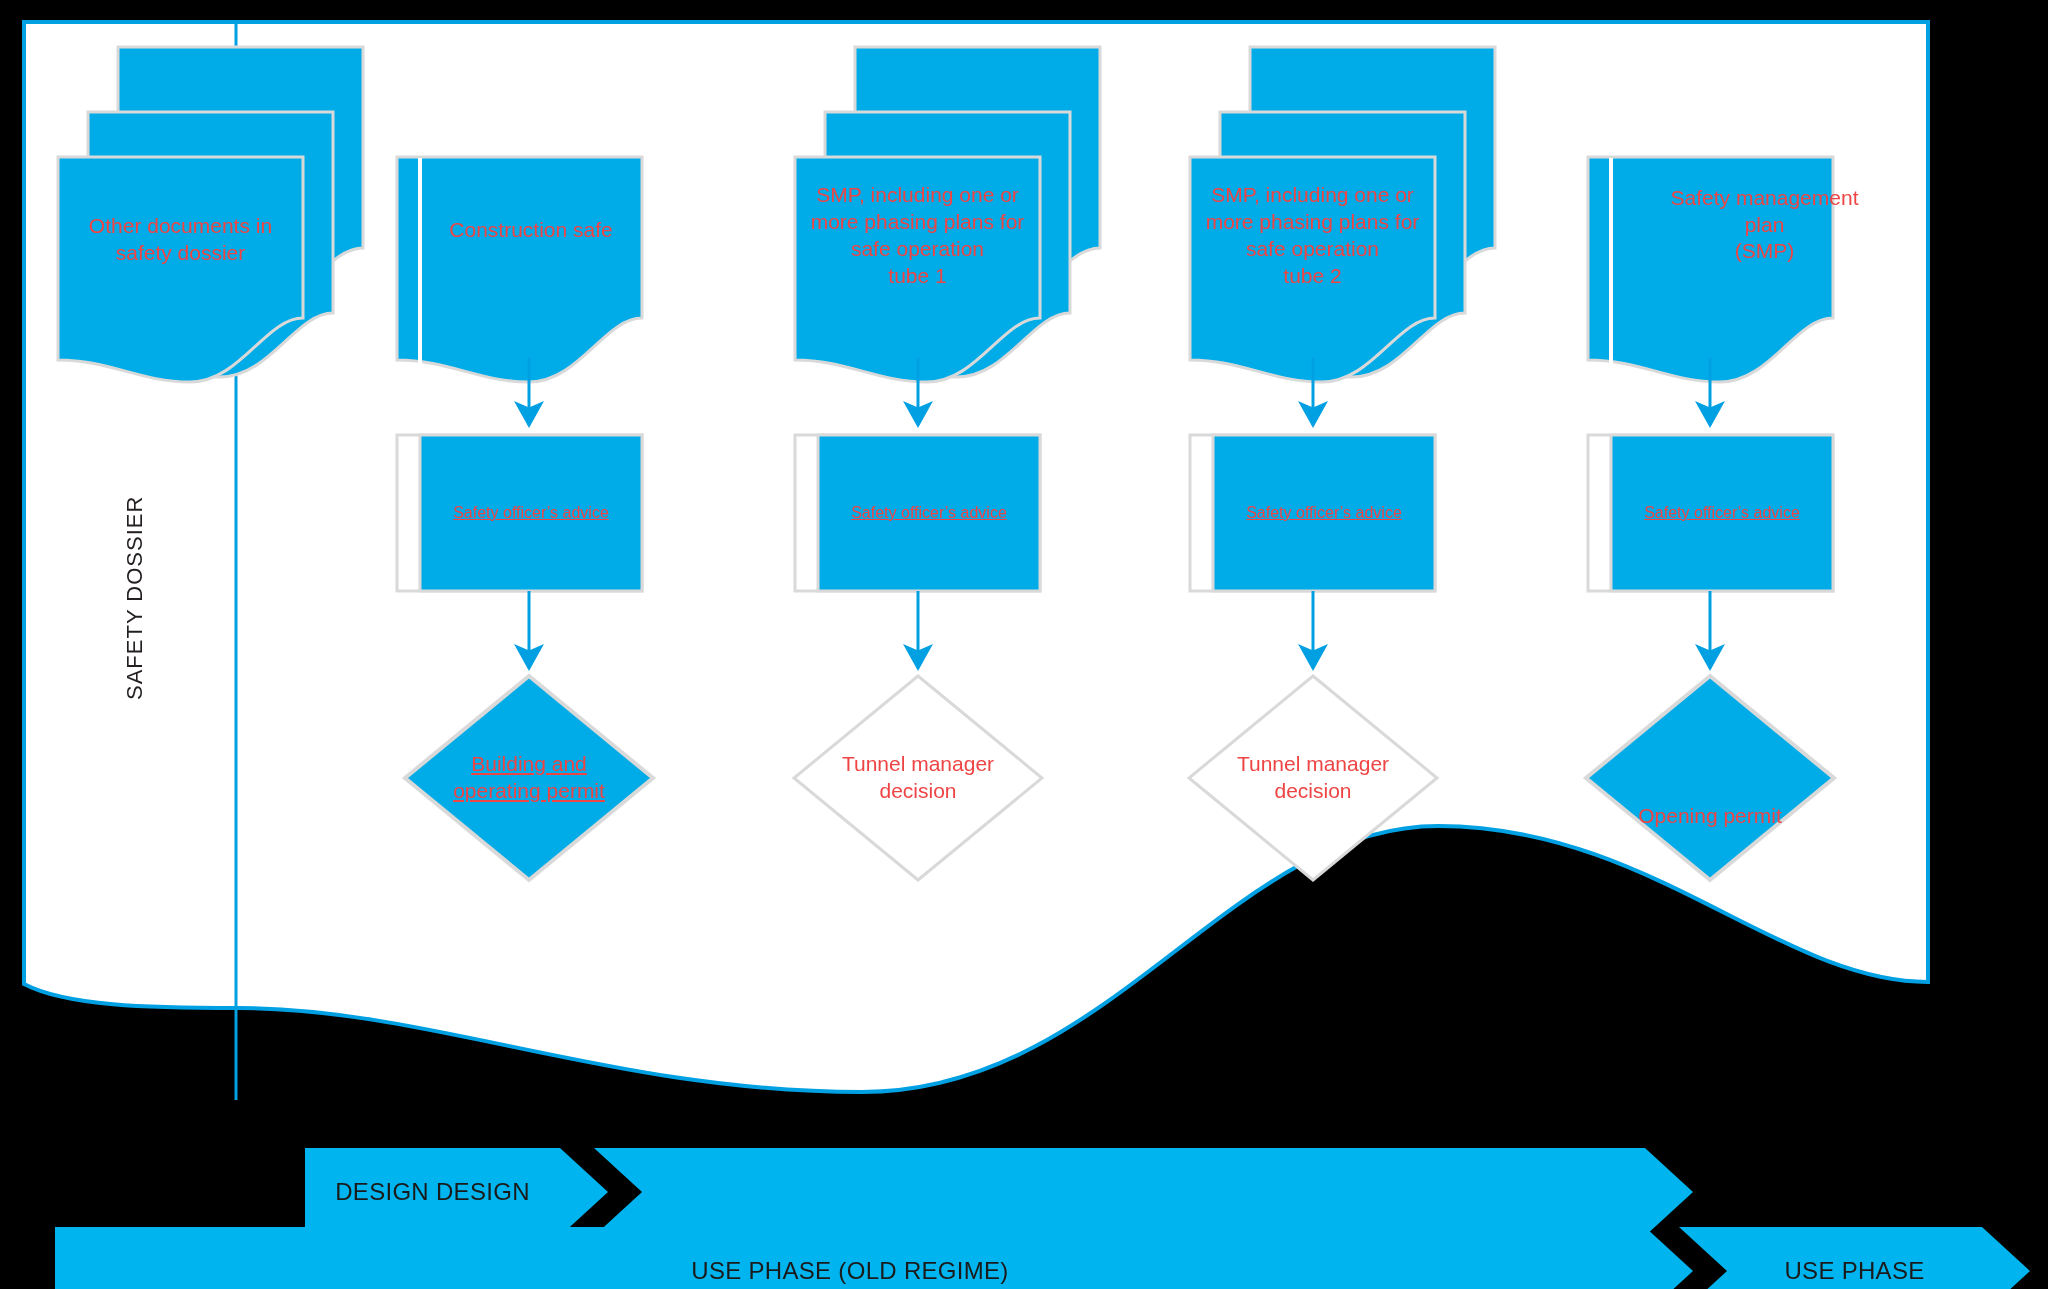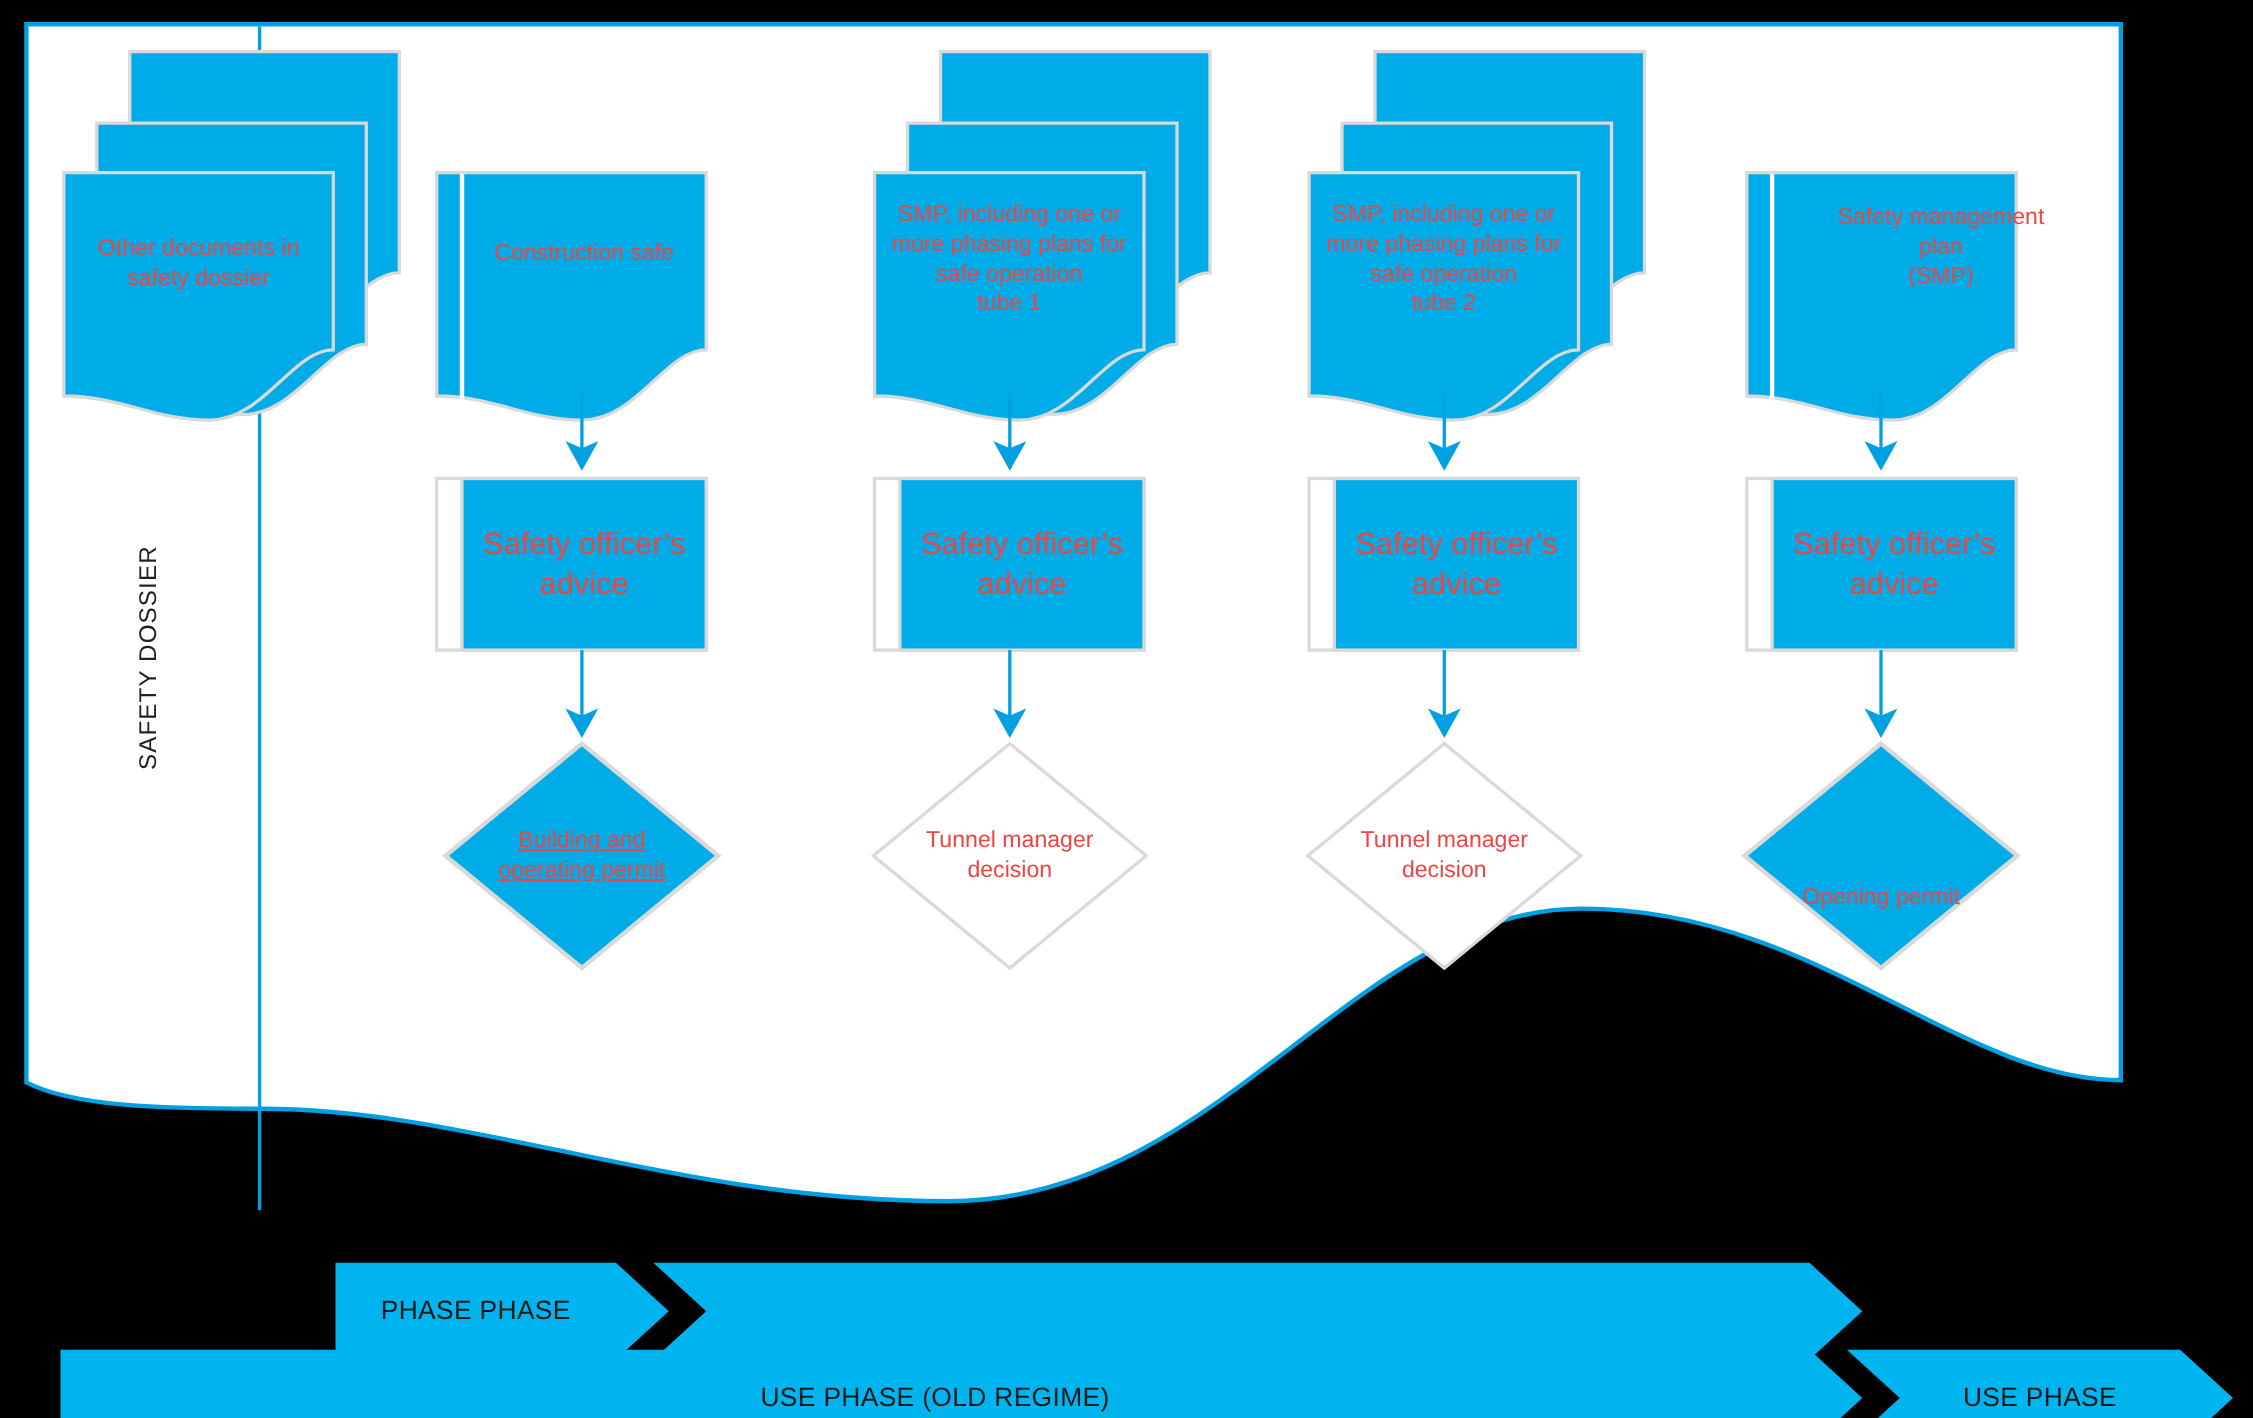--- a/index.html
+++ b/index.html
@@ -27,21 +27,21 @@
     display: flex;
     align-items: center;
     justify-content: center;
     text-align: center;
     color: #ef4444;
     line-height: 1.28;
     pointer-events: none;
     white-space: pre-line;
   }
   .doc-label     { font-size: 21px; }
-  .advice-label  { font-size: 28px; }
+  .advice-label  { font-size: 16px; text-decoration: underline; }
   .diamond-label { font-size: 21px; }
   .phase-label   { font-size: 24px; letter-spacing: 0.3px; color:#1a1a1a; }
   .vert-label {
     position: absolute;
     font-size: 22px;
     letter-spacing: 1px;
     color: #231f20;
     transform-origin: left top;
     transform: rotate(-90deg);
     white-space: nowrap;
@@ -171,17 +171,17 @@
 tube 2</div>
   <div class="node-label advice-label" style="left:1213px; top:435px; width:222px; height:156px;">Safety officer’s advice</div>
   <div class="node-label diamond-label" style="left:1203px; top:738px; width:220px; height:80px;">Tunnel manager
 decision</div>
 
   <div class="node-label doc-label" style="left:1648px; top:190px; width:233px; height:70px;">Safety management plan
 (SMP)</div>
   <div class="node-label advice-label" style="left:1611px; top:435px; width:222px; height:156px;">Safety officer’s advice</div>
   <div class="node-label diamond-label" style="left:1600px; top:788px; width:220px; height:56px;">Opening permit</div>
 
-  <div class="node-label phase-label" style="left:305px; top:1168px; width:255px; height:48px;">PHASE PHASE</div>
+  <div class="node-label phase-label" style="left:305px; top:1168px; width:255px; height:48px;">DESIGN DESIGN</div>
   <div class="node-label phase-label" style="left:55px; top:1247px; width:1590px; height:48px;">USE PHASE (OLD REGIME)</div>
   <div class="node-label phase-label" style="left:1727px; top:1247px; width:255px; height:48px;">USE PHASE</div>
 
 </div>
 
 </body></html>

